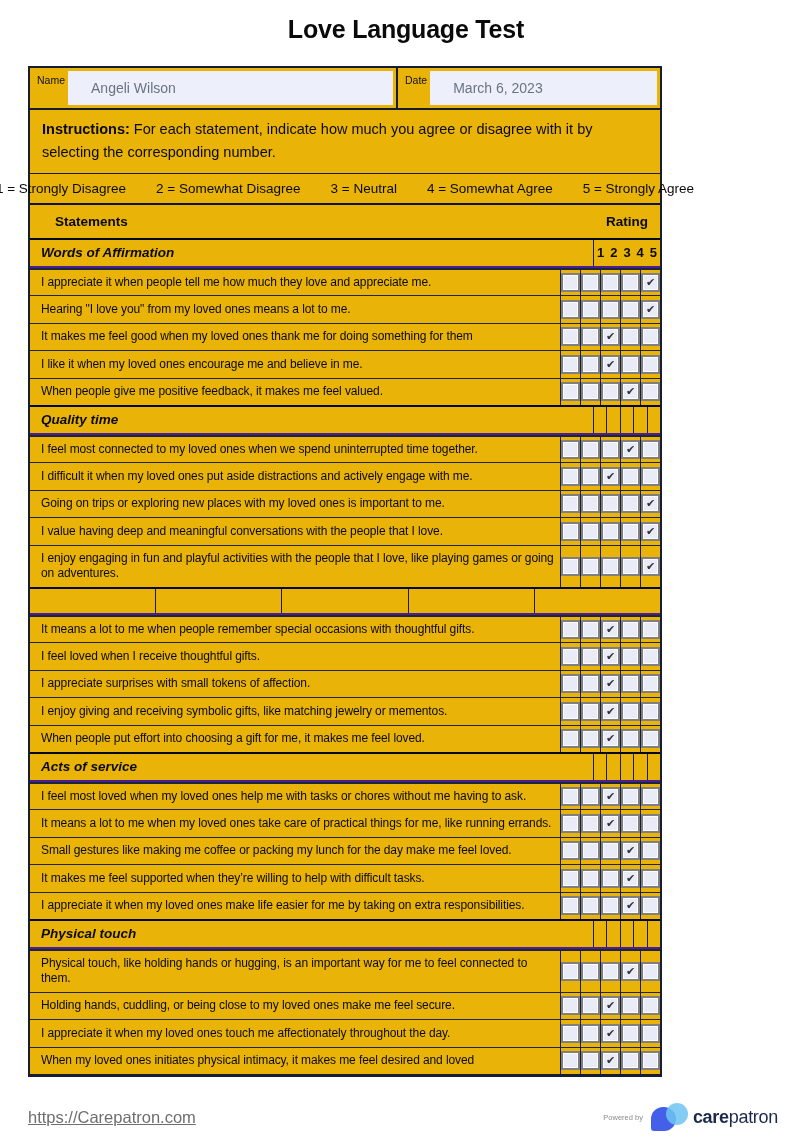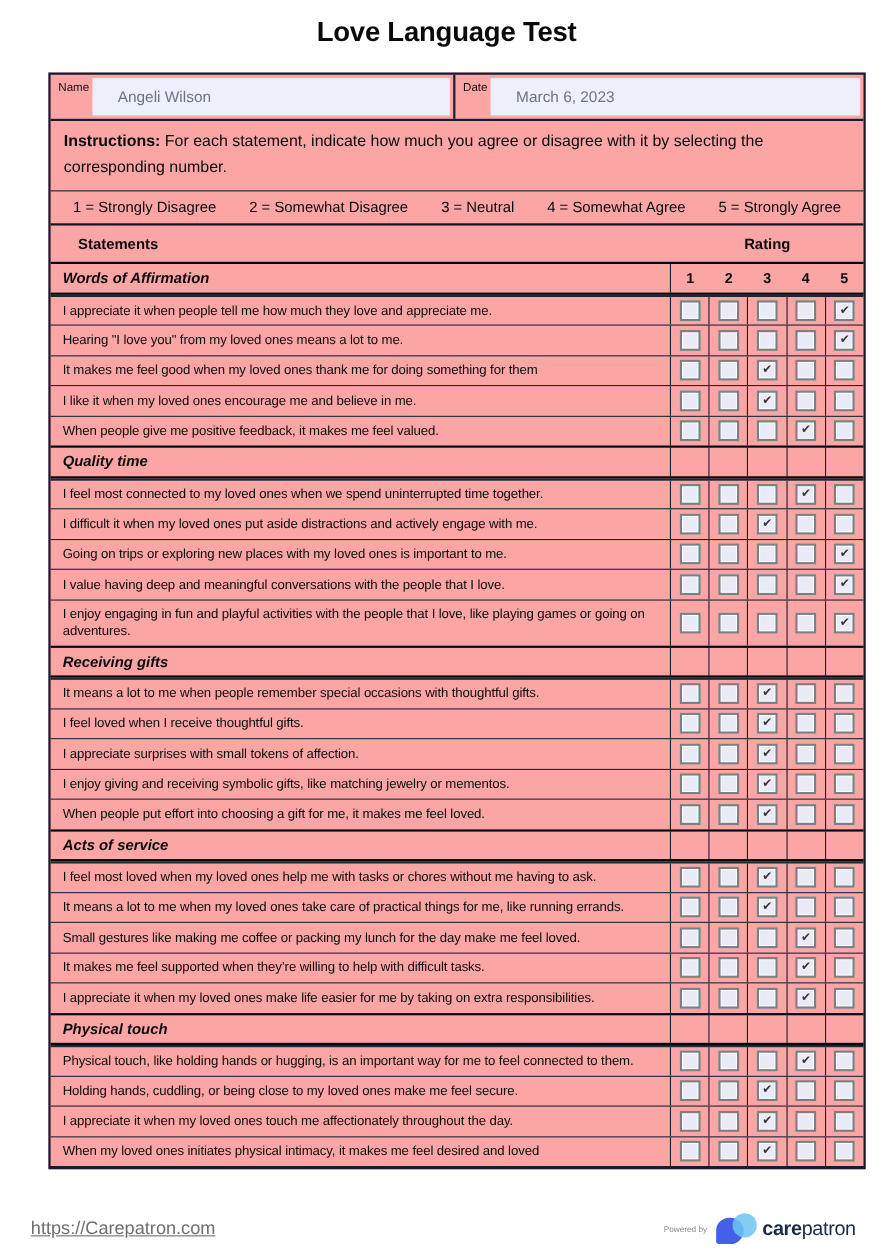--- a/index.html
+++ b/index.html
@@ -14,25 +14,25 @@
   }
   .title {
     text-align:center;
     font-size:25px;
     font-weight:bold;
     padding-top:15px;
     letter-spacing:-0.2px;
   }
   .doc {
     position:absolute;
-    left:44px; top:66px;
-    width:743px;
+    left:28px; top:66px;
+    width:634px;
     border:2px solid #161d31;
     border-bottom-width:3px;
-    background:#fca5a5;
+    background:#eab308;
   }
   
   .namedate { display:flex; height:42px; border-bottom:2px solid #161d31; }
   .nd-cell { display:flex; padding:3px 3px 3px 0; }
   .nd-name { width:368px; border-right:2px solid #161d31; }
   .nd-date { flex:1; }
   .nd-label { font-size:10.5px; padding:3px 3px 0 7px; color:#111; white-space:nowrap; }
   .nd-input {
     flex:1; background:#edeffa;
     display:flex; align-items:center;
@@ -63,21 +63,21 @@
   .stmt {
     width:564px;
     padding:5px 2px 5px 11px;
     font-size:12px; line-height:15.5px;
     letter-spacing:-0.1px;
     display:flex; align-items:center;
     border-right:1px solid #161d31;
   }
   .rate { flex:1; display:flex; align-items:center; justify-content:center; }
   .rate + .rate { border-left:1px solid #161d31; }
-  .section-row { border-top:2px solid #04091a; border-bottom:2px solid #000000; min-height:28px; }
+  .section-row { border-top:2px solid #04091a; border-bottom:2px solid #4c1d95; min-height:28px; }
   .section-row .stmt { font-weight:bold; font-style:italic; font-size:13.5px; letter-spacing:0; }
   .section-row.numbers .rate { border-left:none; font-weight:bold; font-size:13px; font-style:normal; }
   .item-row { min-height:27.5px; border-top:1px solid #1d2539; }
   .section-row + .item-row, .thead + .section-row { border-top-width:2px; }
   .item-row:first-of-type { border-top:none; }
   
   .cb {
     width:19px; height:19px;
     background:#e9ebf7;
     border:2px solid #7f7f7f;
@@ -339,21 +339,20 @@
             <span class="cb"></span>
           </div>
           <div class="rate">
             <span class="cb"></span>
           </div>
           <div class="rate">
             <span class="cb">✔</span>
           </div>
         </div>
         <div class="trow section-row">
-          <div class="stmt">Receiving gifts</div>
           <div class="rate"></div>
           <div class="rate"></div>
           <div class="rate"></div>
           <div class="rate"></div>
           <div class="rate"></div>
         </div>
         <div class="trow item-row">
           <div class="stmt">It means a lot to me when people remember special occasions with thoughtful gifts.</div>
           <div class="rate">
             <span class="cb"></span>

